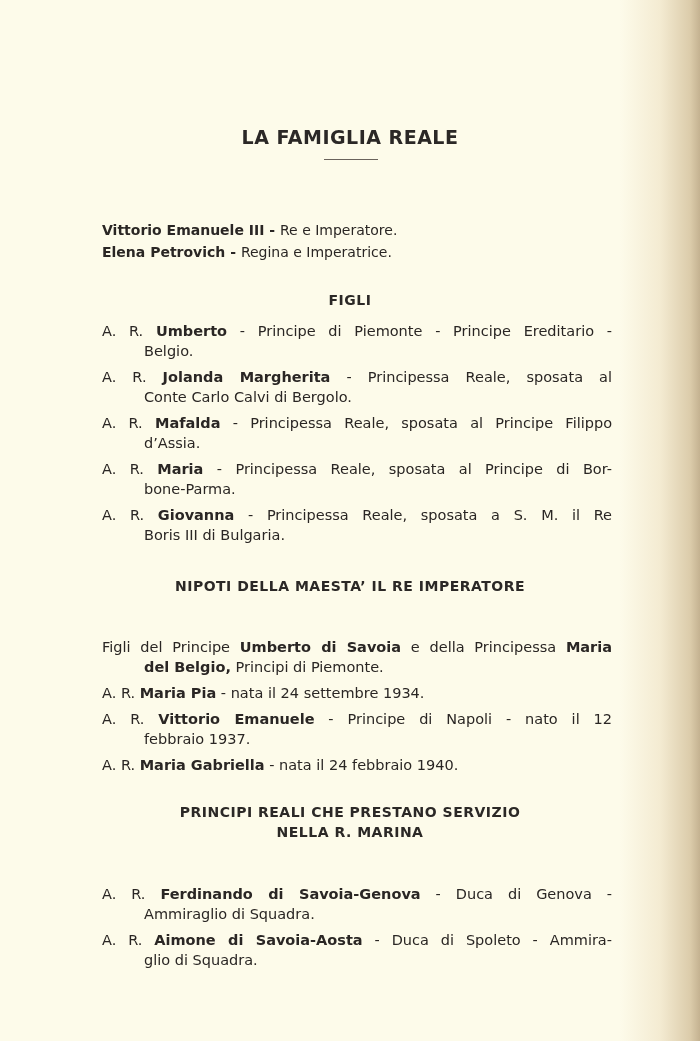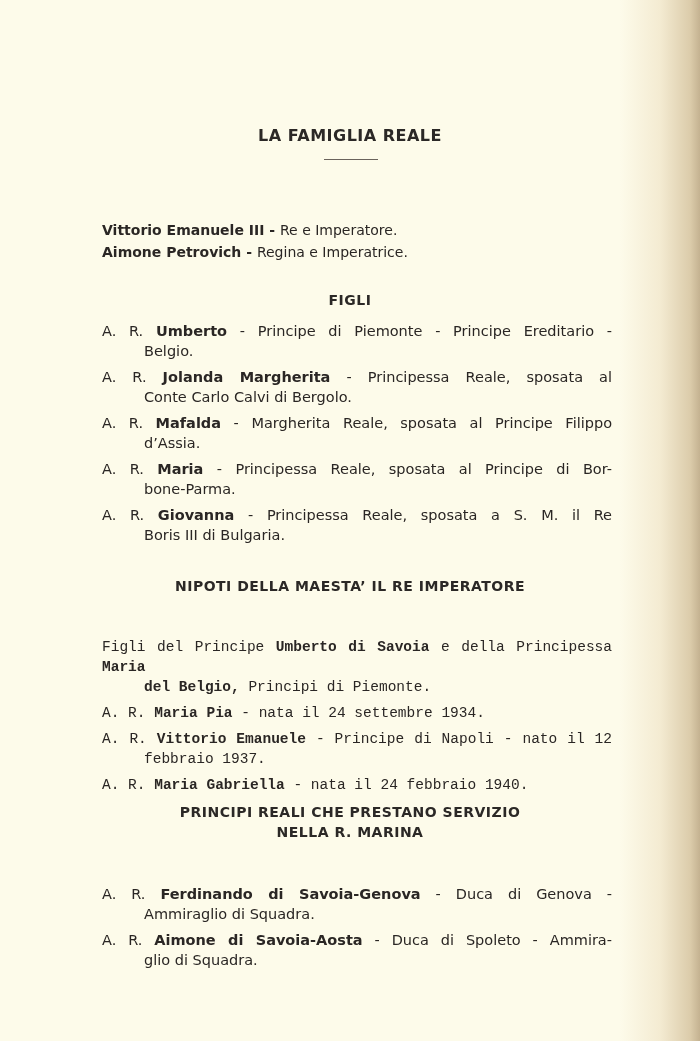--- a/index.html
+++ b/index.html
@@ -11,21 +11,21 @@
     position: relative;
   }
   .page {
     position: absolute; left: 0; top: 0; width: 700px; height: 1041px;
     background:
       linear-gradient(to right, rgba(253,251,234,0) 0px, rgba(253,251,234,0) 620px, rgba(236,222,190,0.55) 660px, rgba(214,196,160,0.85) 690px, rgba(190,170,135,0.9) 700px),
       #fdfbea;
   }
   .title {
     position: absolute; left: 0; width: 700px; top: 126px;
-    text-align: center; font-weight: bold; font-size: 16px; letter-spacing: 0.5px;
+    text-align: center; font-weight: bold; font-size: 19px; letter-spacing: 0.5px;
     color: #2b2826;
   }
   .rule {
     position: absolute; left: 324px; top: 159px; width: 54px; height: 0;
     border-top: 1px solid #6a635c;
   }
   .block { position: absolute; left: 102px; width: 510px; font-size: 14px; }
   .line { font-size: 14px; line-height: 22px; white-space: nowrap; }
   .b { font-weight: bold; }
   .heading {
@@ -48,52 +48,52 @@
 <div class="page">
 
   <div class="title">LA FAMIGLIA REALE</div>
   <div class="rule"></div>
 
   <div class="block" style="top:219px;">
     <div class="line">
       <span class="b">Vittorio Emanuele III</span><span class="b"> - </span><span>Re e Imperatore.</span>
     </div>
     <div class="line">
-      <span class="b">Aimone Petrovich</span><span class="b"> - </span><span>Regina e Imperatrice.</span>
+      <span class="b">Elena Petrovich</span><span class="b"> - </span><span>Regina e Imperatrice.</span>
     </div>
   </div>
 
   <div class="heading" style="top:290px;">FIGLI</div>
 
   <div class="block" style="top:321px;">
     <div class="entry">
       <div class="first"><span>A. R.</span> <span class="b">Umberto</span><span> - Principe di Piemonte - Principe Ereditario -</span></div>
       <div class="cont last">Belgio.</div>
     </div>
     <div class="entry">
       <div class="first"><span>A. R.</span> <span class="b">Jolanda Margherita</span><span> - Principessa Reale, sposata al</span></div>
       <div class="cont last">Conte Carlo Calvi di Bergolo.</div>
     </div>
     <div class="entry">
-      <div class="first"><span>A. R.</span> <span class="b">Mafalda</span><span> - Margherita Reale, sposata al Principe Filippo</span></div>
+      <div class="first"><span>A. R.</span> <span class="b">Mafalda</span><span> - Principessa Reale, sposata al Principe Filippo</span></div>
       <div class="cont last">d’Assia.</div>
     </div>
     <div class="entry">
       <div class="first"><span>A. R.</span> <span class="b">Maria</span><span> - Principessa Reale, sposata al Principe di Bor-</span></div>
       <div class="cont last">bone-Parma.</div>
     </div>
     <div class="entry">
       <div class="first"><span>A. R.</span> <span class="b">Giovanna</span><span> - Principessa Reale, sposata a S. M. il Re</span></div>
       <div class="cont last">Boris III di Bulgaria.</div>
     </div>
   </div>
 
   <div class="heading" style="top:576px;">NIPOTI DELLA MAESTA’ IL RE IMPERATORE</div>
 
-  <div class="block" style="top:637px;font-family:Liberation Mono, monospace;">
+  <div class="block" style="top:637px;">
     <div class="intro">
       <div class="first"><span>Figli del Principe </span><span class="b">Umberto di Savoia</span><span> e della Principessa </span><span class="b">Maria</span></div>
       <div class="cont"><span class="b">del Belgio,</span><span> Principi di Piemonte.</span></div>
     </div>
     <div class="entry">
       <div><span>A. R.</span> <span class="b">Maria Pia</span><span> - nata il 24 settembre 1934.</span></div>
     </div>
     <div class="entry">
       <div class="first"><span>A. R.</span> <span class="b">Vittorio Emanuele</span><span> - Principe di Napoli - nato il 12</span></div>
       <div class="cont last">febbraio 1937.</div>

